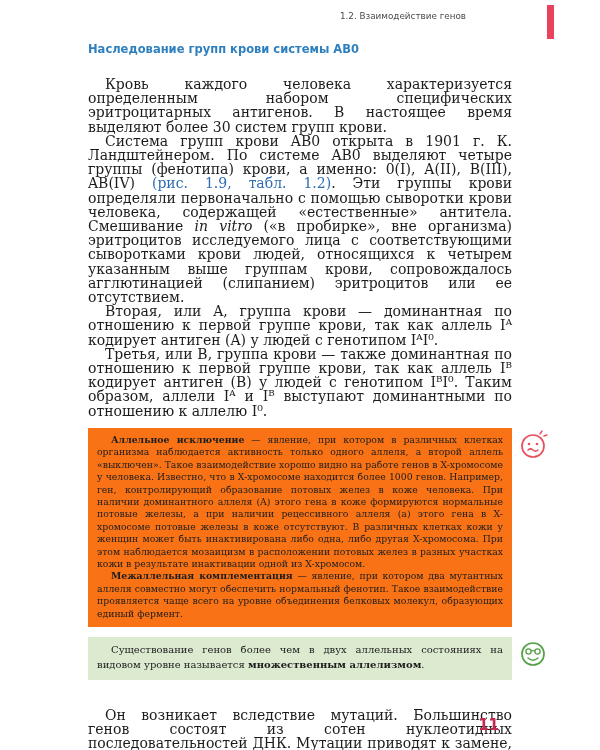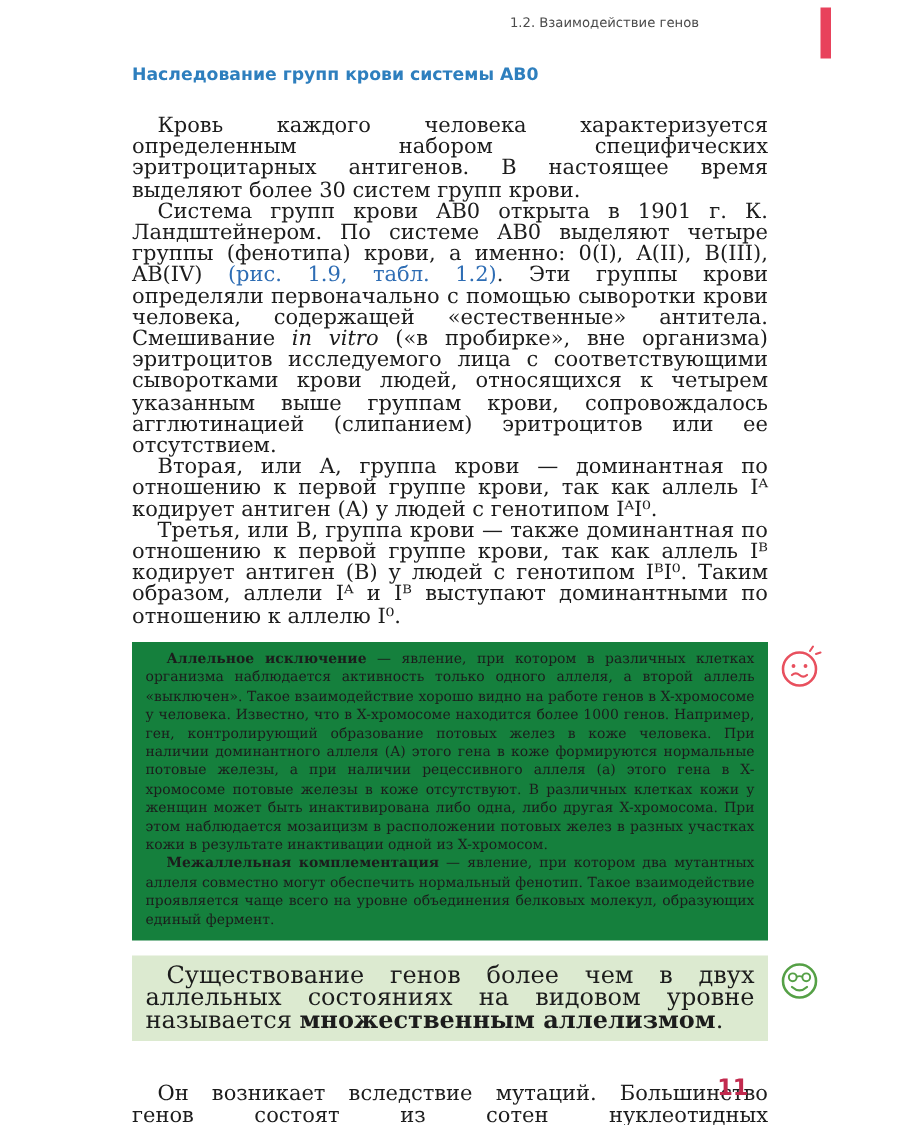--- a/index.html
+++ b/index.html
@@ -24,22 +24,22 @@
   }
   .body-par {
     font-size:14px; line-height:14.2px; text-align:justify;
     text-indent:17px;
   }
   .note-box {
     position:relative; text-align:justify; margin-top:10px;
     padding:6px 9px 7px 9px;
   }
   .note-box p { text-indent:14px; }
-  .orange { background:#15803d; font-size:9.3px; line-height:12.4px; }
-  .green  { background:#dcead0; font-size:16px; line-height:14.8px; }
+  .orange { background:#f97316; font-size:9.3px; line-height:12.4px; }
+  .green  { background:#dcead0; font-size:10px; line-height:14.8px; }
   .box-icon { position:absolute; top:1px; right:-38px; width:32px; height:32px; display:block; }
   .closing { margin-top:28px; }
   .page-number {
     position:absolute; bottom:16px; right:55px;
     font-family:"DejaVu Sans", sans-serif; font-weight:bold;
     font-size:15px; color:#c22a4e;
   }
   .rt-b { font-weight:bold; }
   .rt-i { font-style:italic; }
   .rt-link { color:#2e6db4;margin-top:20px; }

